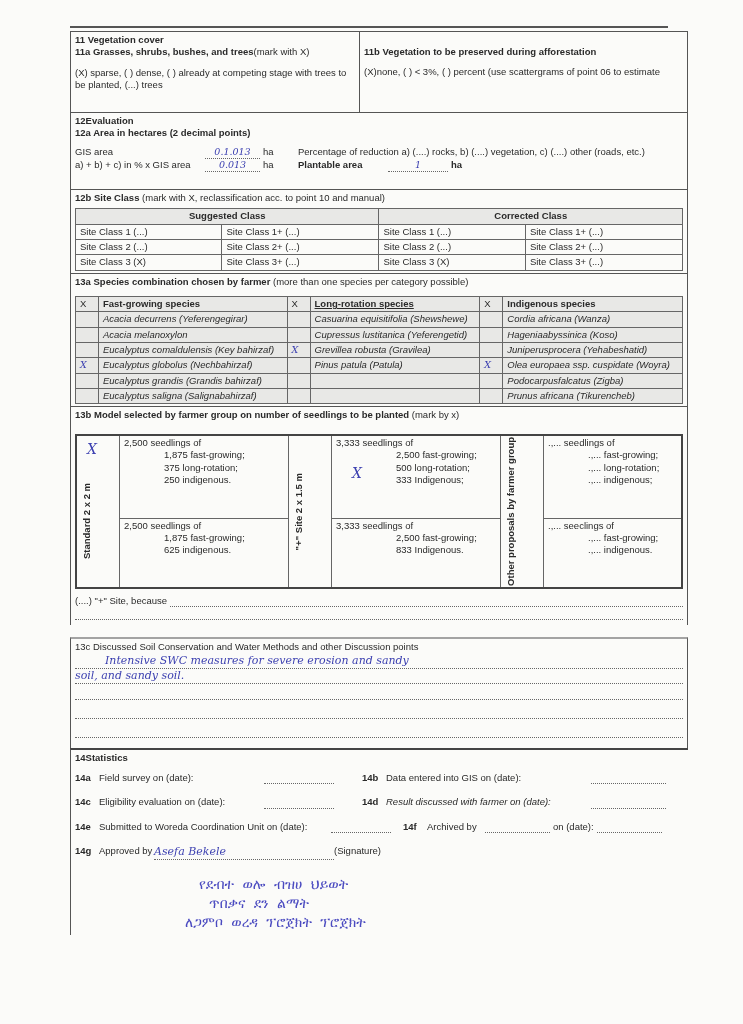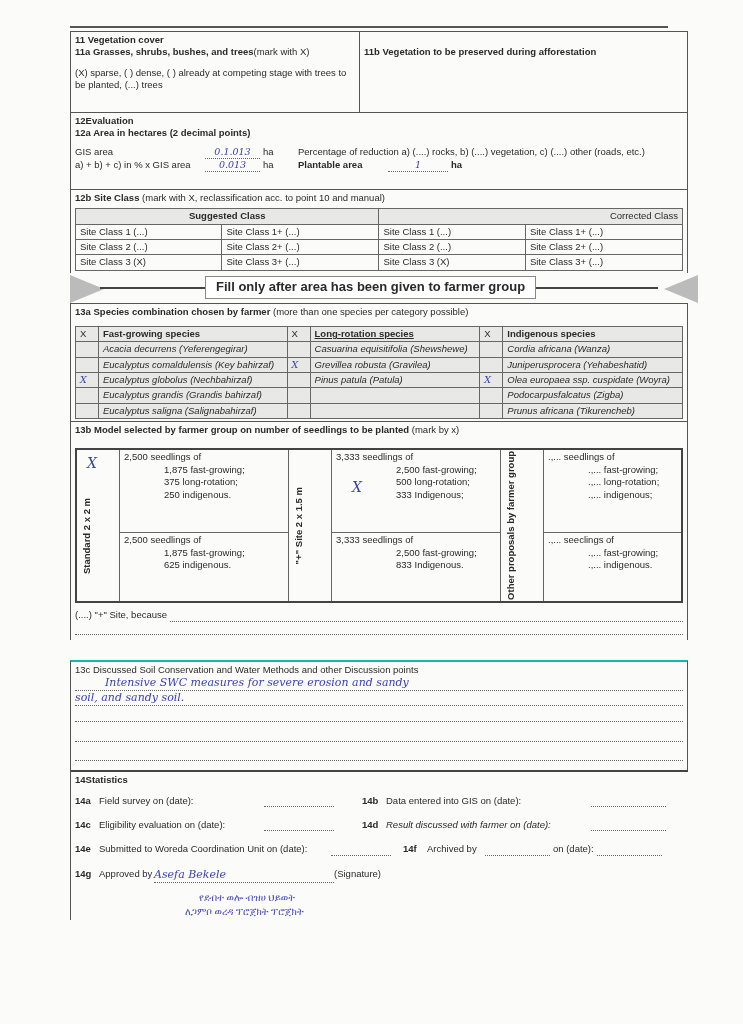--- a/index.html
+++ b/index.html
@@ -37,20 +37,21 @@
 
     <div class="sec row" style="height:80px;">
       <div class="cell" style="width:280px;border-right:1px solid #555;">
         <div class="b">11 Vegetation cover</div>
         <div><span class="b">11a Grasses, shrubs, bushes, and trees</span><span>(mark with X)</span></div>
         <div style="margin-top:8px;">(X) sparse, ( ) dense, ( ) already at competing stage with trees to be planted, (...) trees</div>
       </div>
       <div class="cell" style="flex:1;">
         <div style="height:12px;"></div>
         <div class="b">11b Vegetation to be preserved during afforestation</div>
+        <div style="margin-top:8px;">(X)none, ( ) &lt; 3%, ( ) percent (use scattergrams of point 06 to estimate</div>
       </div>
     </div>
 
     <div class="sec cell" style="height:72px;">
       <div class="b">12Evaluation</div>
       <div class="b">12a Area in hectares (2 decimal points)</div>
       <div class="row" style="margin-top:6px;">
         <span style="width:130px;">GIS area</span>
         <span class="dots hand" style="width:55px;text-align:center;">0.1.013</span>
         <span style="width:35px;padding-left:3px;">ha</span>
@@ -66,21 +67,21 @@
       </div>
     </div>
 
     <div class="sec cell">
       <span class="b">12b Site Class</span>
       <span>(mark with X, reclassification acc. to point 10 and manual)</span>
       <table style="margin-top:4px;">
         <tbody>
             <tr class="shade">
           <th colspan="2" style="text-align:center;font-weight:bold;">Suggested Class</th>
-          <th colspan="2" style="text-align:right;font-weight:normal;">Corrected Class</th>
+          <th colspan="2" style="text-align:center;font-weight:bold;">Corrected Class</th>
         </tr>
         <tr>
           <td>Site Class 1 (...)</td>
           <td>Site Class 1+ (...)</td>
           <td>Site Class 1 (...)</td>
           <td>Site Class 1+ (...)</td>
         </tr>
         <tr>
           <td>Site Class 2 (...)</td>
           <td>Site Class 2+ (...)</td>
@@ -90,26 +91,20 @@
         <tr>
           <td>Site Class 3 (X)</td>
           <td>Site Class 3+ (...)</td>
           <td>Site Class 3 (X)</td>
           <td>Site Class 3+ (...)</td>
         </tr>
       </tbody>
         </table>
     </div>
 
-    <div class="banner">
-      <div class="tri l"></div>
-      <div class="line"></div>
-      <div class="box">Fill only after area has been given to farmer group</div>
-      <div class="tri r"></div>
-    </div>
 
     <div class="sec cell">
       <span class="b">13a Species combination chosen by farmer</span>
       <span>(more than one species per category possible)</span>
       <table style="margin-top:8px;" class="shade">
         <tbody>
             <tr>
           <th style="width:14px;">X</th>
           <th class="b" style="font-weight:bold;">Fast-growing species</th>
           <th style="width:14px;">X</th>
@@ -120,20 +115,28 @@
         <tr>
           <td class="hand"></td>
               <td class="ital">Acacia decurrens (Yeferengegirar)</td>
           <td class="hand"></td>
               <td class="ital">Casuarina equisitifolia (Shewshewe)</td>
           <td class="hand"></td>
               <td class="ital">Cordia africana (Wanza)</td>
         </tr>
         <tr>
           <td class="hand"></td>
+              <td class="ital">Acacia melanoxylon</td>
+          <td class="hand"></td>
+              <td class="ital">Cupressus lustitanica (Yeferengetid)</td>
+          <td class="hand"></td>
+              <td class="ital">Hageniaabyssinica (Koso)</td>
+        </tr>
+        <tr>
+          <td class="hand"></td>
               <td class="ital">Eucalyptus comaldulensis (Key bahirzaf)</td>
           <td class="hand">X</td>
               <td class="ital">Grevillea robusta (Gravilea)</td>
           <td class="hand"></td>
               <td class="ital">Juniperusprocera (Yehabeshatid)</td>
         </tr>
         <tr>
           <td class="hand">X</td>
               <td class="ital">Eucalyptus globolus (Nechbahirzaf)</td>
           <td class="hand"></td>
@@ -216,21 +219,21 @@
         </tr>
       </tbody>
         </table>
       <div style="margin-top:6px;" class="row">
         <span>(....) "+" Site, because</span>
         <span class="dots" style="flex:1;margin-left:3px;"></span>
       </div>
       <div class="dots" style="width:100%;height:12px;"></div>
     </div>
 
-    <div class="sec cell" style="border-top:2px solid #14b8a6;margin-top:20px;">
+    <div class="sec cell" style="border-top:2px solid #a3a3a3;margin-top:12px;">
       <div>13c Discussed Soil Conservation and Water Methods and other Discussion points</div>
       <div class="dots hand" style="width:100%;height:15px;font-size:11px;padding-left:30px;box-sizing:border-box;">Intensive SWC measures for severe erosion and sandy</div>
       <div class="dots hand" style="width:100%;height:15px;font-size:11px;box-sizing:border-box;">soil, and sandy soil.</div>
       <div class="dots" style="width:100%;height:15px;"></div>
       <div class="dots" style="width:100%;height:15px;"></div>
       <div class="dots" style="width:100%;height:15px;margin-bottom:4px;"></div>
     </div>
 
     <div class="sec cell" style="border-top:2px solid #444;border-bottom:none;border-right:none;">
       <div class="b">14Statistics</div>
@@ -262,20 +265,21 @@
         <span class="dots" style="width:65px;"></span>
         <span style="padding:0 3px;">on (date):</span>
         <span class="dots" style="width:65px;"></span>
       </div>
       <div class="row" style="margin-top:12px;">
         <span class="b" style="width:24px;">14g</span>
         <span style="width:55px;">Approved by</span>
         <span class="dots hand" style="width:180px;font-size:11px;">Asefa Bekele</span>
         <span>(Signature)</span>
       </div>
-      <div style="margin-left:110px;margin-top:8px;color:#4a4ac0;font-size:10px;line-height:1.35;font-family:Liberation Serif, serif;">
+      <div style="margin-left:110px;margin-top:16px;color:#4a4ac0;font-size:14px;line-height:1.35;font-family:Liberation Mono, monospace;">
         <div style="padding-left:14px;">የደብተ ወሎ ብዝሀ ህይወት</div>
+        <div style="padding-left:24px;">ጥበቃና ደን ልማት</div>
         <div>ለጋምቦ ወረዳ ፕሮጀክት ፕሮጀክት</div>
       </div>
     </div>
   </div>
 
 </div>
 
 </body></html>

